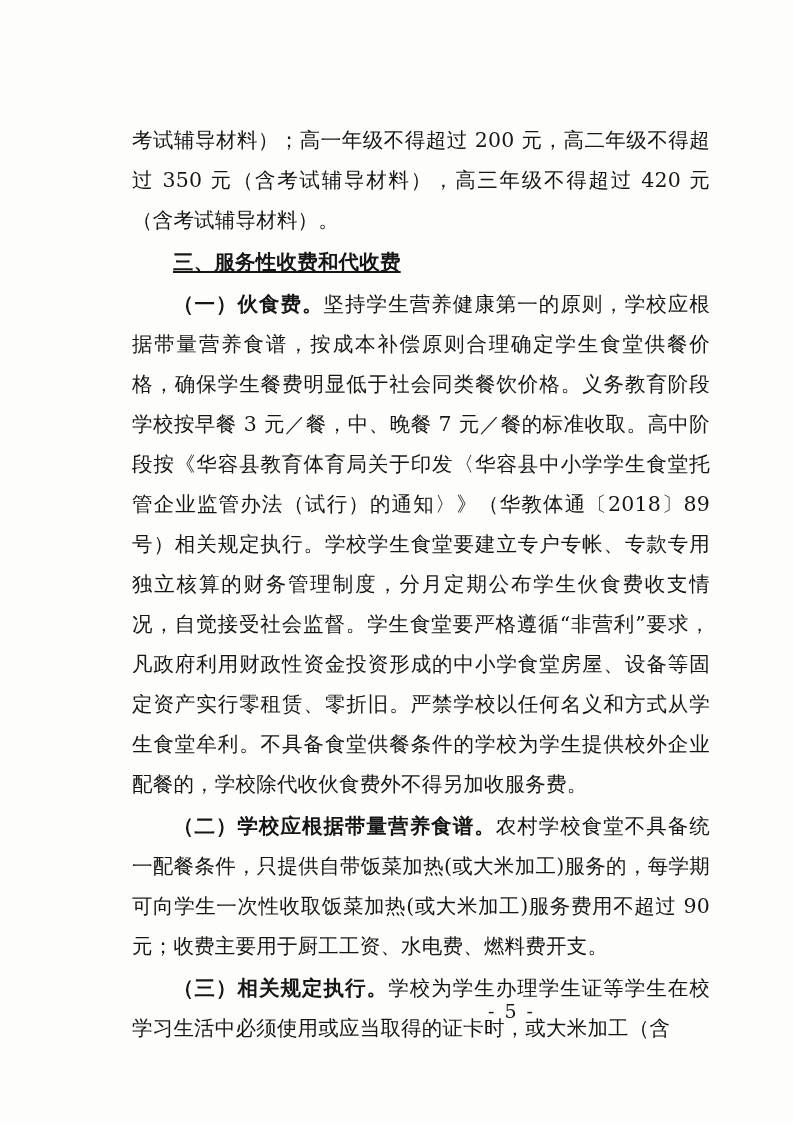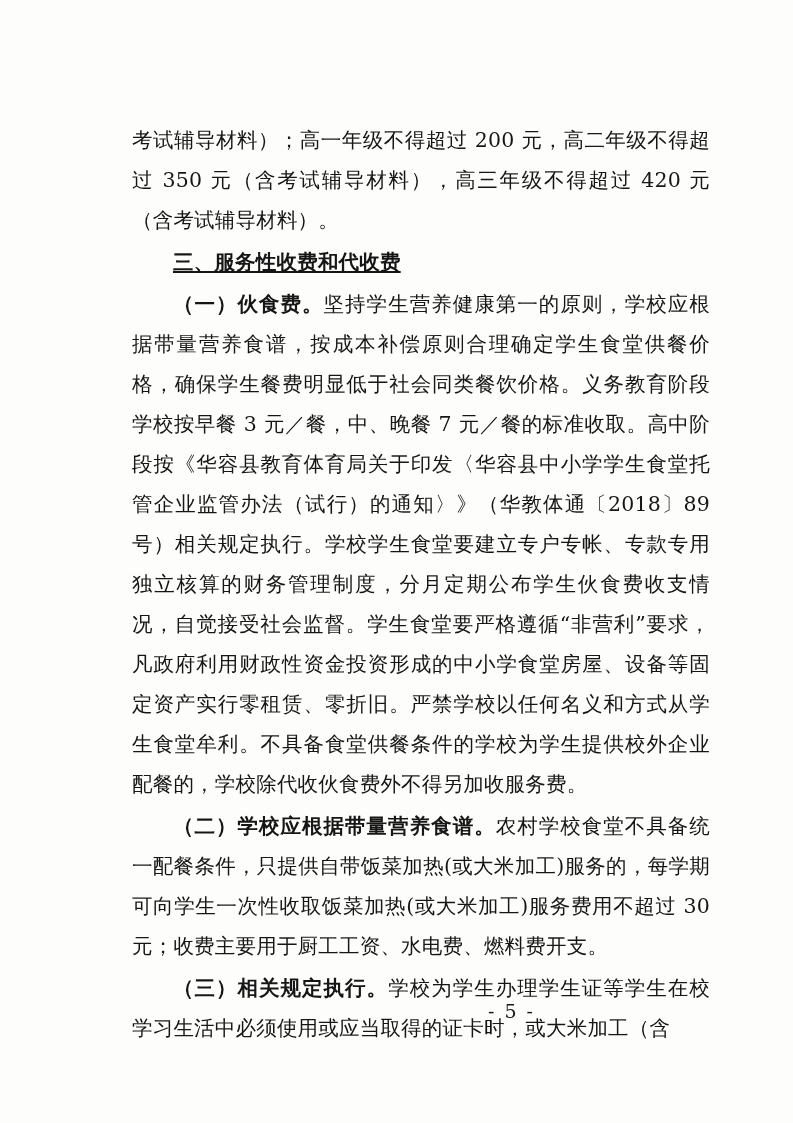--- a/index.html
+++ b/index.html
@@ -69,20 +69,20 @@
 
 <div class="page">
   <div class="content">
 
     <p class="plain">考试辅导材料）；高一年级不得超过 200 元，高二年级不得超过 350 元（含考试辅导材料），高三年级不得超过 420 元（含考试辅导材料）。</p>
 
     <p class="heading">三、服务性收费和代收费</p>
 
     <p class="indent"><span class="bold">（一）伙食费。</span><span>坚持学生营养健康第一的原则，学校应根据带量营养食谱，按成本补偿原则合理确定学生食堂供餐价格，确保学生餐费明显低于社会同类餐饮价格。义务教育阶段学校按早餐 3 元／餐，中、晚餐 7 元／餐的标准收取。高中阶段按《华容县教育体育局关于印发〈华容县中小学学生食堂托管企业监管办法（试行）的通知〉》（华教体通〔2018〕89 号）相关规定执行。学校学生食堂要建立专户专帐、专款专用独立核算的财务管理制度，分月定期公布学生伙食费收支情况，自觉接受社会监督。学生食堂要严格遵循“非营利”要求，凡政府利用财政性资金投资形成的中小学食堂房屋、设备等固定资产实行零租赁、零折旧。严禁学校以任何名义和方式从学生食堂牟利。不具备食堂供餐条件的学校为学生提供校外企业配餐的，学校除代收伙食费外不得另加收服务费。</span></p>
 
-    <p class="indent"><span class="bold">（二）学校应根据带量营养食谱。</span><span>农村学校食堂不具备统一配餐条件，只提供自带饭菜加热(或大米加工)服务的，每学期可向学生一次性收取饭菜加热(或大米加工)服务费用不超过 30 元；收费主要用于厨工工资、水电费、燃料费开支。</span></p>
+    <p class="indent"><span class="bold">（二）学校应根据带量营养食谱。</span><span>农村学校食堂不具备统一配餐条件，只提供自带饭菜加热(或大米加工)服务的，每学期可向学生一次性收取饭菜加热(或大米加工)服务费用不超过 90 元；收费主要用于厨工工资、水电费、燃料费开支。</span></p>
 
     <p class="indent"><span class="bold">（三）相关规定执行。</span><span>学校为学生办理学生证等学生在校学习生活中必须使用或应当取得的证卡时，或大米加工（含</span></p>
 
   </div>
 
   <div class="pagenum">- 5 -</div>
 </div>
 
 </body></html>

